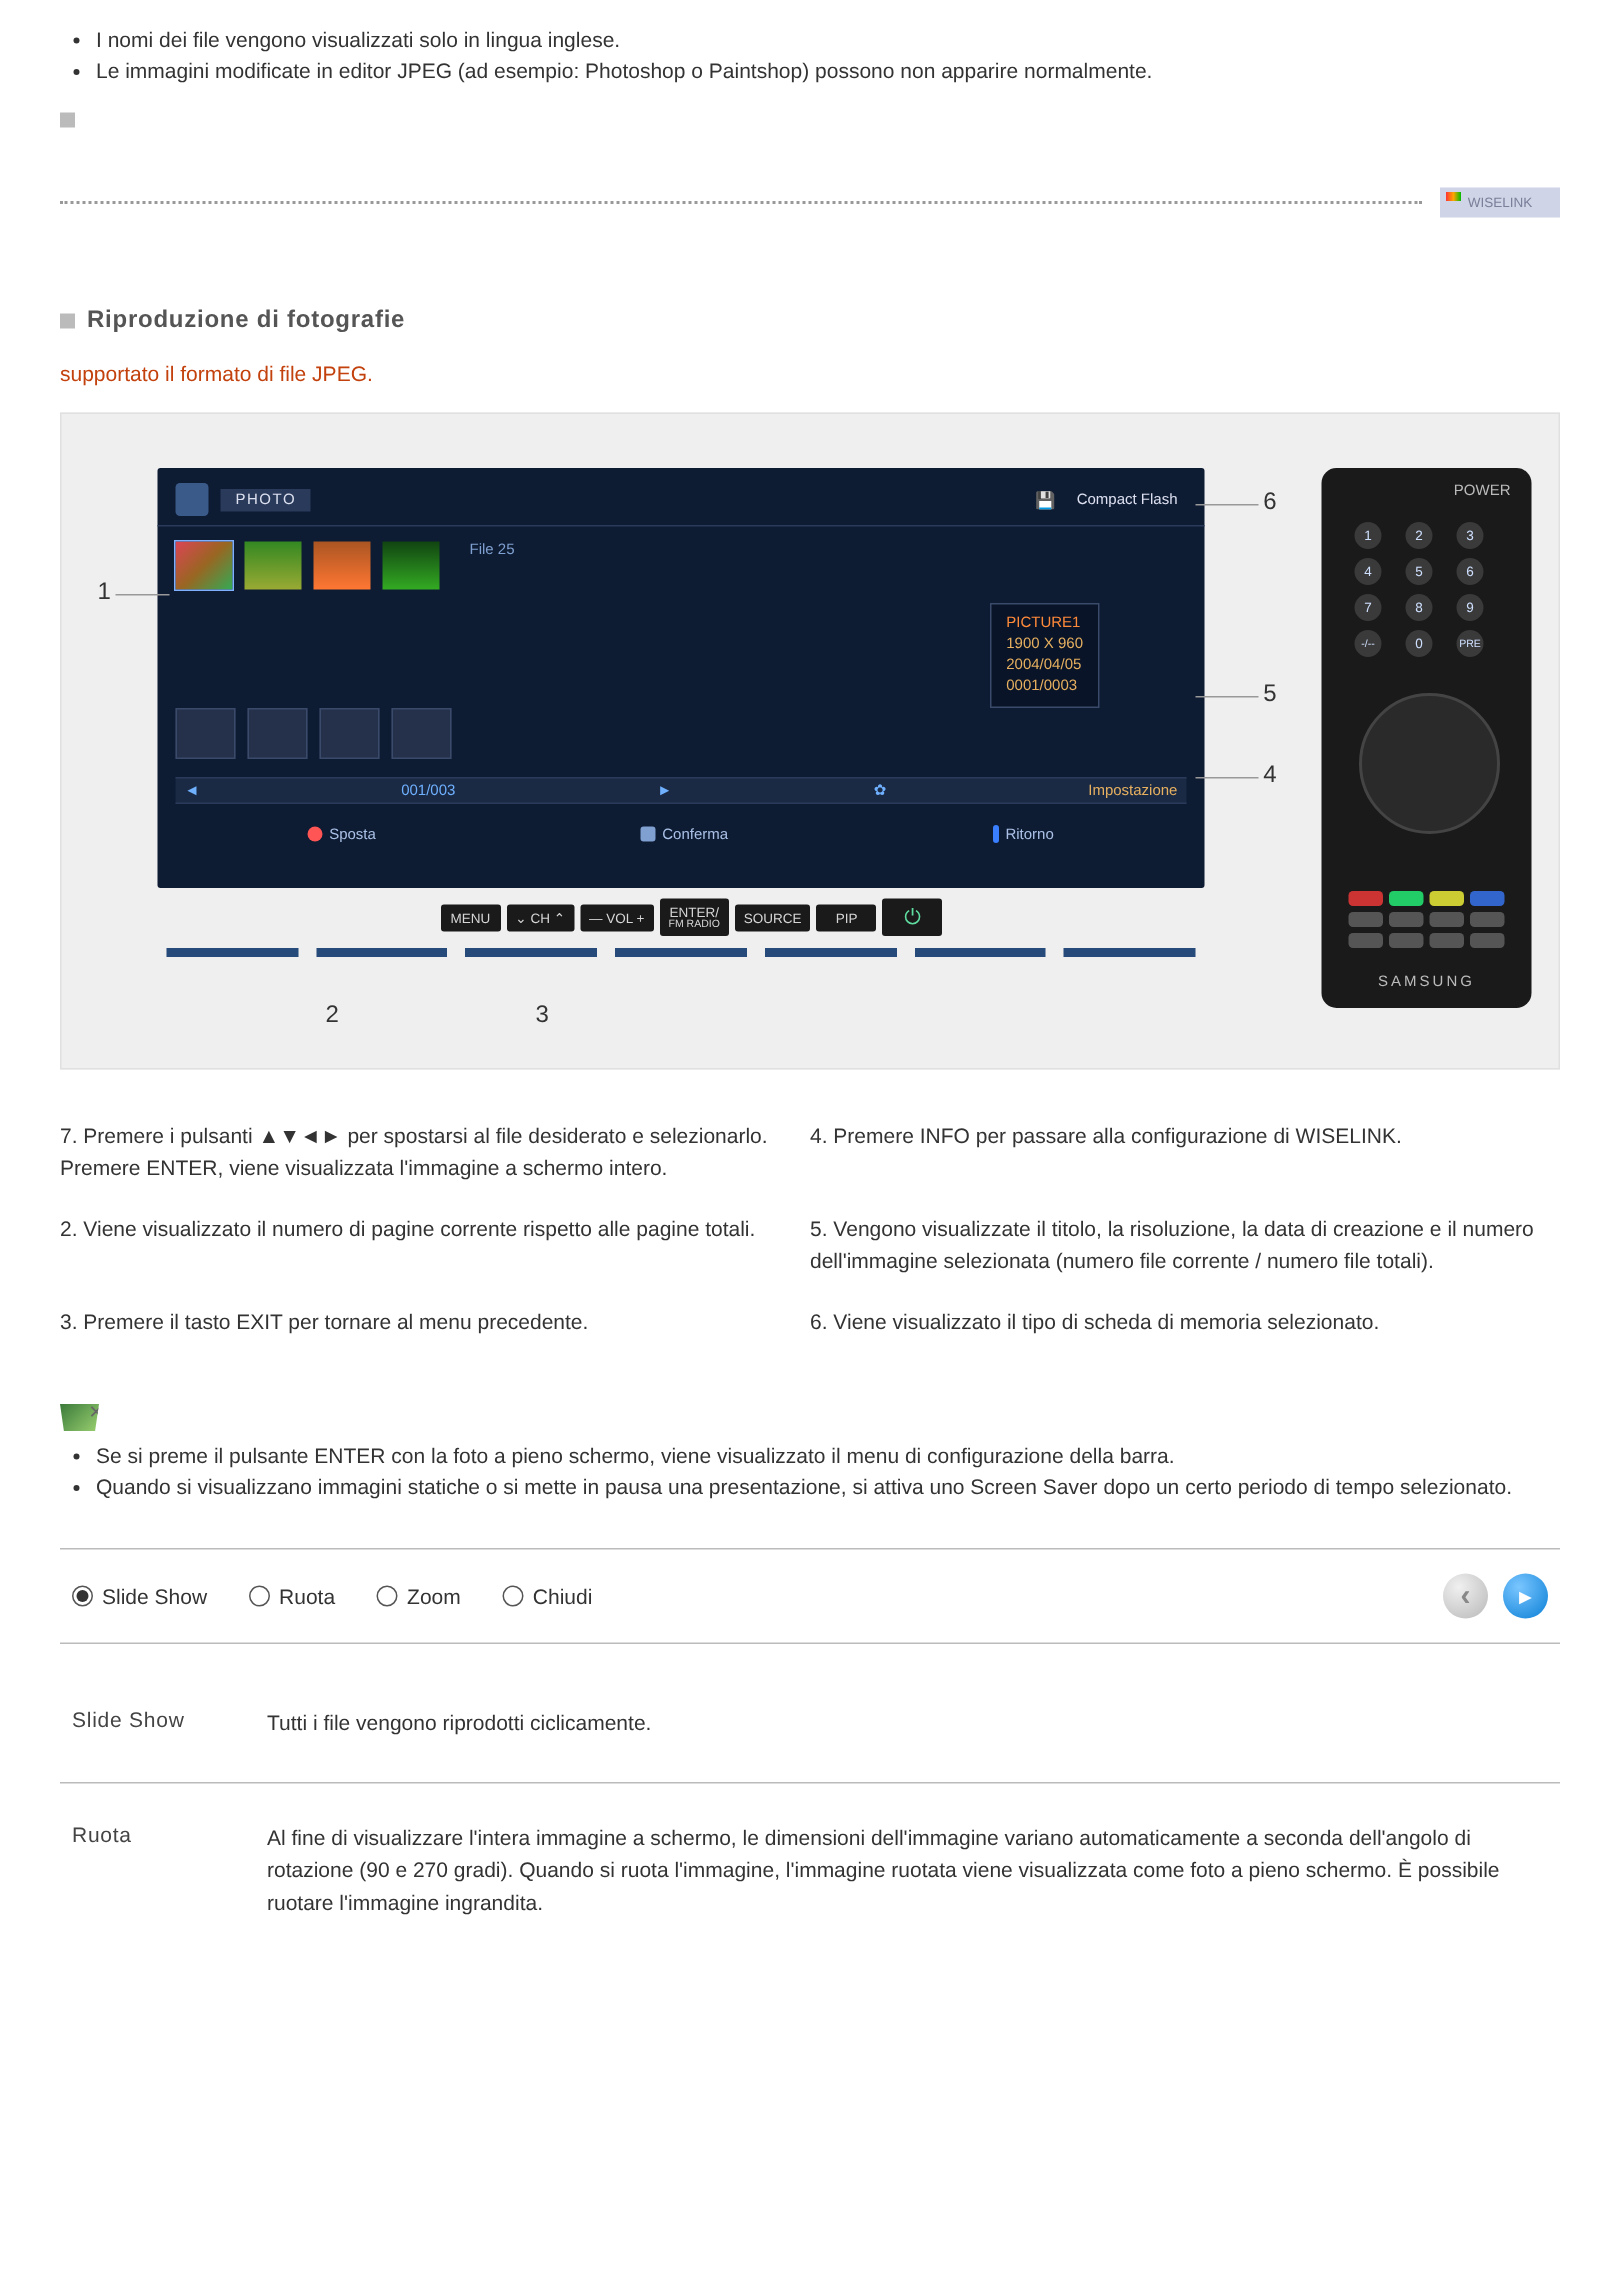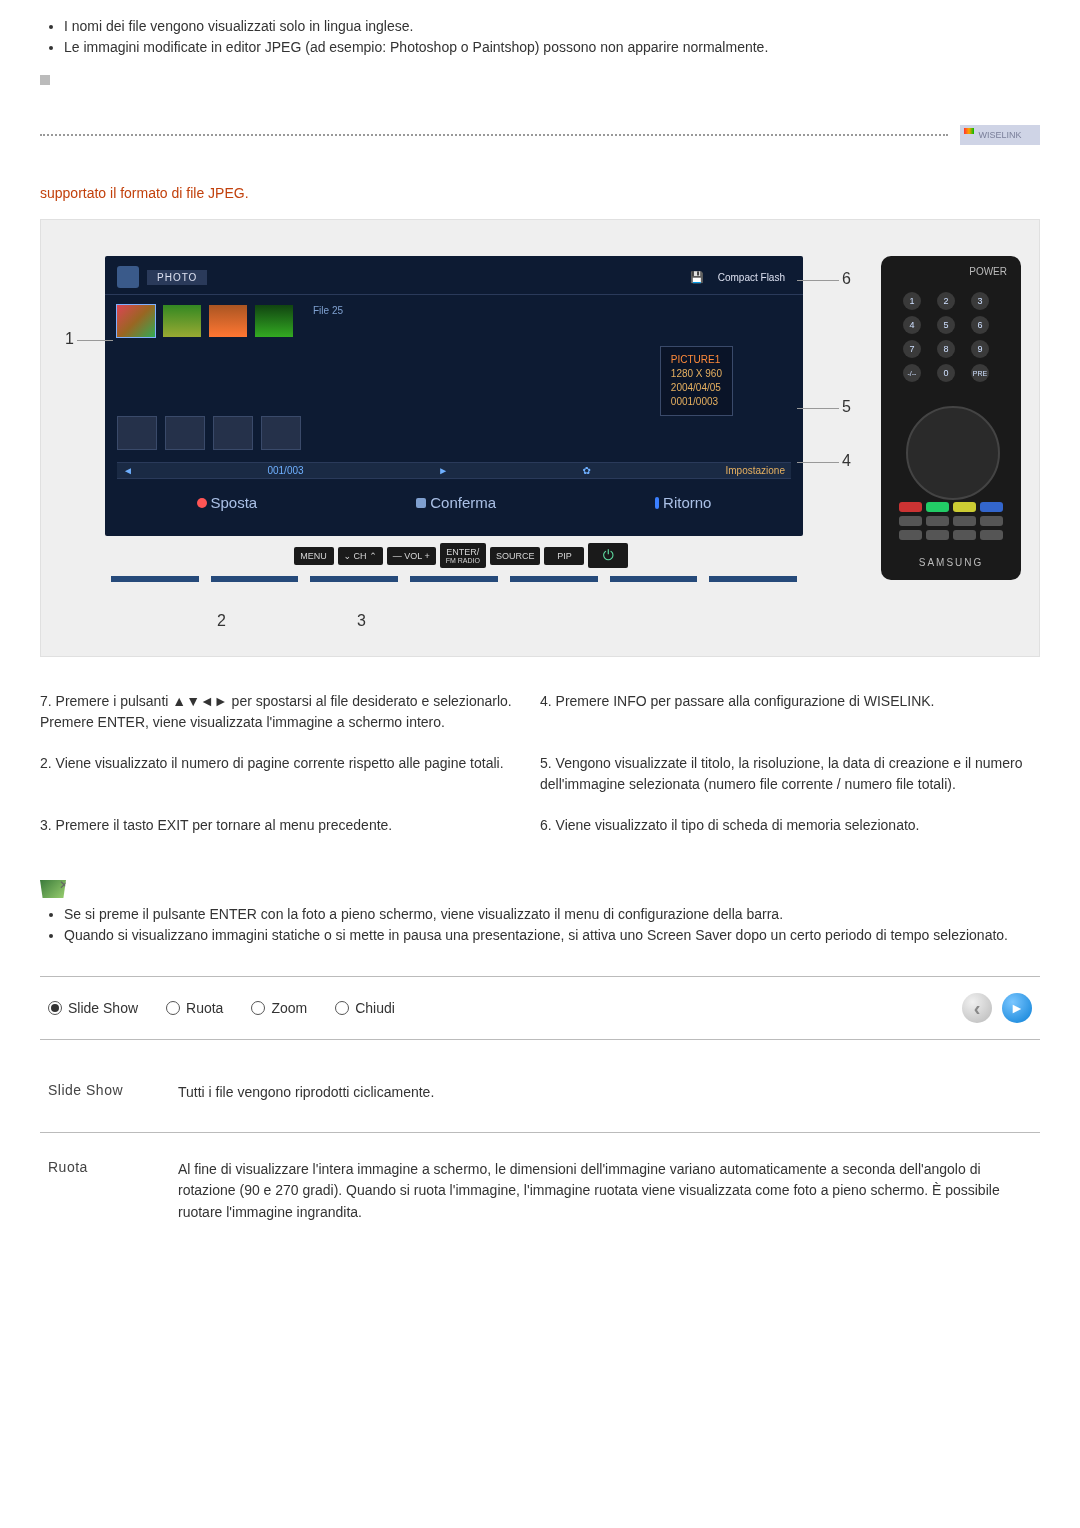--- a/index.html
+++ b/index.html
@@ -186,21 +186,21 @@
   }
   .tvshot .pagebar .mid { color: #6fb0ff; }
   .tvshot .pagebar .imp { color: #e6b060; }
   .tvshot .controls {
     position: absolute;
     left: 12px;
     right: 12px;
     top: 238px;
     display: flex;
     justify-content: space-around;
-    font-size: 15px;
+    font-size: 10px;
     color: #aac0e6;
   }
   .tvshot .controls .c { display: flex; align-items: center; gap: 4px; }
   .tvshot .controls .dot { width:10px;height:10px;border-radius:50%; }
   .tvshot .controls .dot.red{background:#f55;}
   .tvshot .controls .dot.sq{background:#7fa0d0;border-radius:2px;}
   .tvshot .controls .dot.blue{background:#3a7fff;width:4px;height:12px;border-radius:2px;}
   .tvshot .remotebuttons {
     position: absolute;
     left: 0;
@@ -238,21 +238,21 @@
   }
   .tvshot .callout-line {
     position: absolute;
     background: #999;
     height: 1px;
   }
   .remote {
     flex: 0 0 140px;
     background: #1a1a1a;
     border-radius: 10px;
-    height: 324px;
+    height: 360px;
     margin-top: 18px;
     padding: 10px;
     box-sizing: border-box;
     position: relative;
   }
   .remote .pwr { position:absolute; top:10px; right:14px; font-size:10px; color:#bbb; }
   .remote .numgrid {
     position: absolute;
     top: 36px; left: 22px; right: 22px;
     display: grid;
@@ -364,20 +364,24 @@
     <span class="sq"></span>
   </div>
 
   <div class="dotted-bar">
     <div class="dots"></div>
     <div class="chip">
       <span>WISELINK</span>
     </div>
   </div>
 
+  <div class="section-heading">
+    <span class="sq"></span>
+    <span>Riproduzione di fotografie</span>
+  </div>
   <div class="subheading">supportato il formato di file JPEG.</div>
 
   <div class="figure">
     <div class="figure-inner">
       <div class="tvshot">
         <div class="screen">
           <div class="titlebar">
             <div class="icon"></div>
             <div class="photo-label">PHOTO</div>
             <div class="spacer"></div>
@@ -392,21 +396,21 @@
             <span style="margin-left:12px;color:#7fa0d0;font-size:10px;align-self:flex-start;">File 25</span>
           </div>
           <div class="lowerthumbs">
             <div class="t"></div>
             <div class="t"></div>
             <div class="t"></div>
             <div class="t"></div>
           </div>
           <div class="infobox">
             <div class="pic">PICTURE1</div>
-            <div>1280 X 960</div>
+            <div>1900 X 960</div>
             <div>2004/04/05</div>
             <div>0001/0003</div>
           </div>
           <div class="pagebar">
             <span>◄</span>
             <span class="mid">001/003</span>
             <span>►</span>
             <span>✿</span>
             <span class="imp">Impostazione</span>
           </div>

